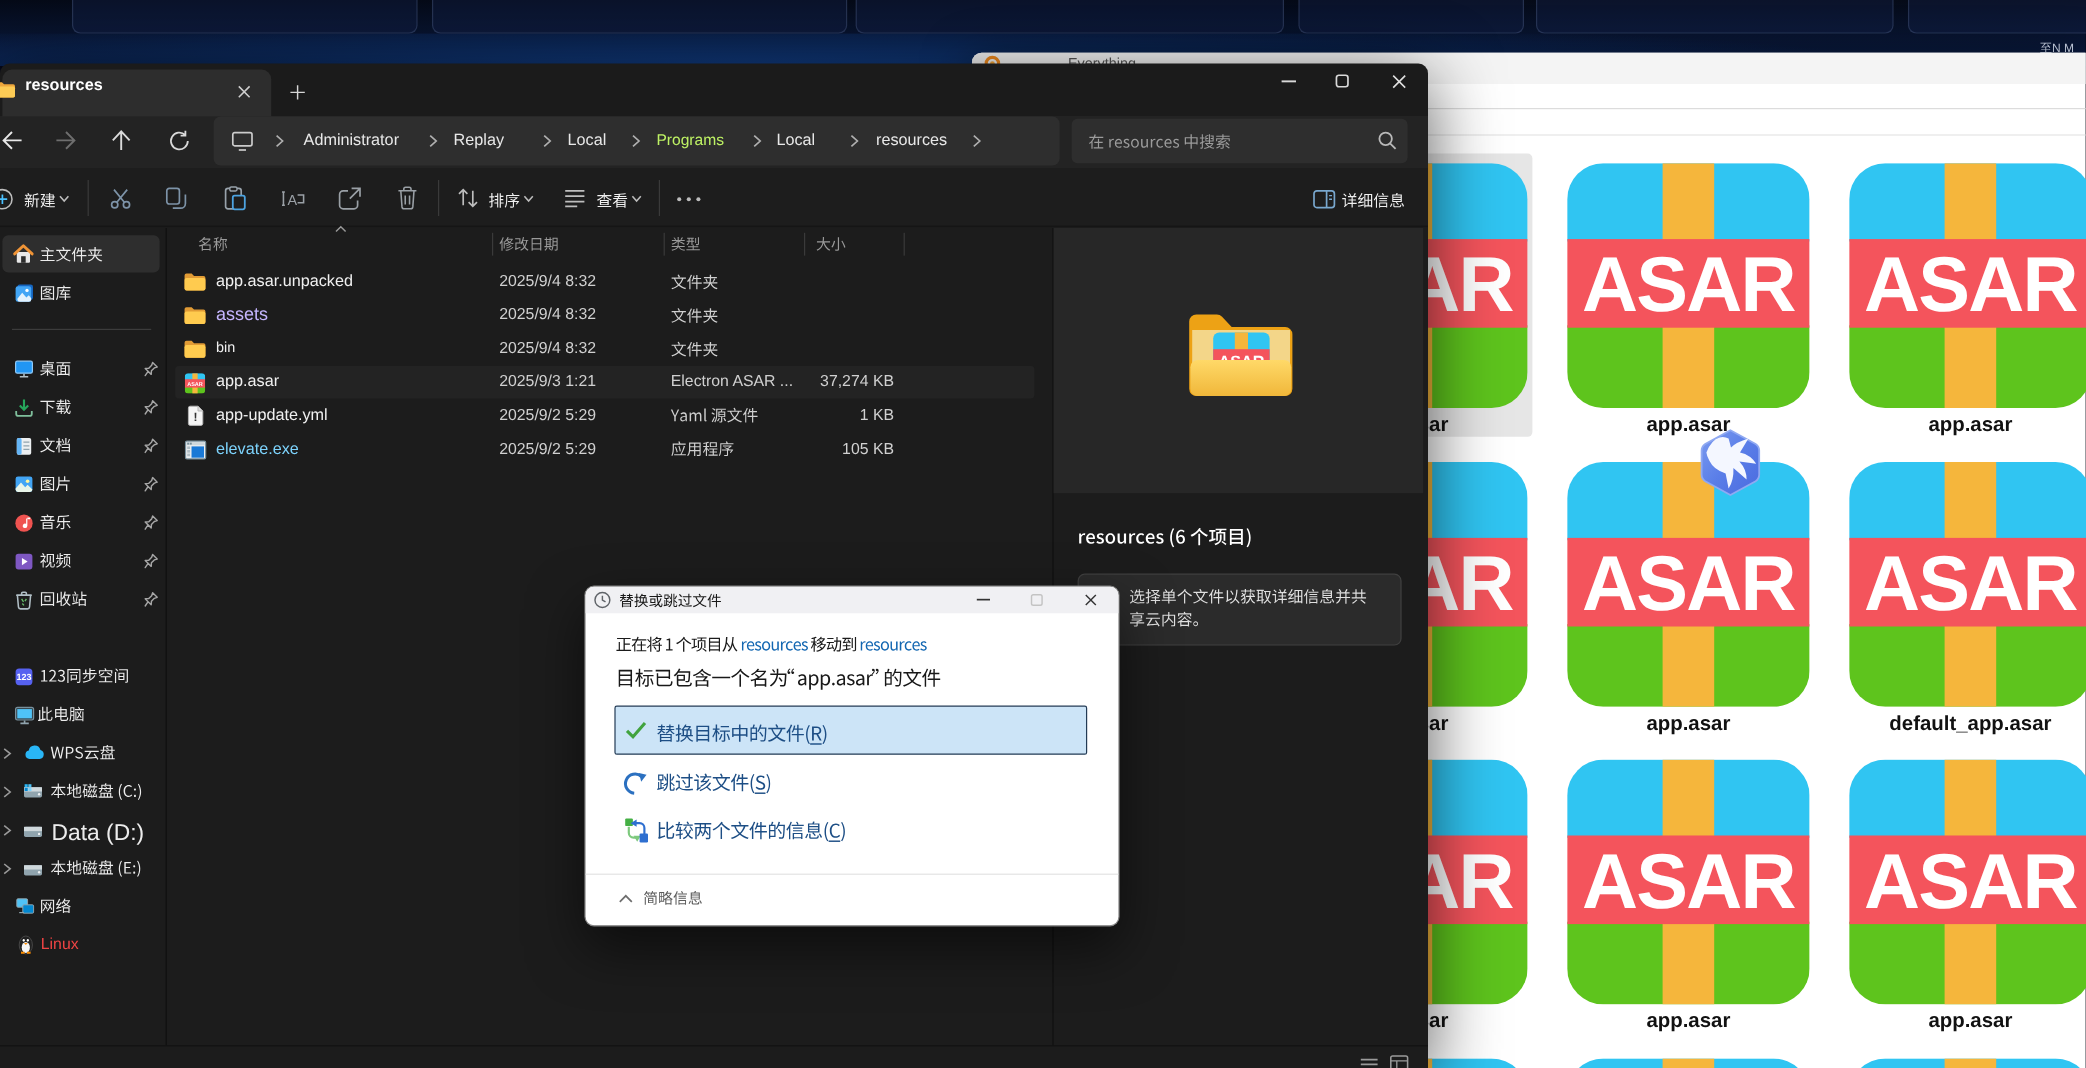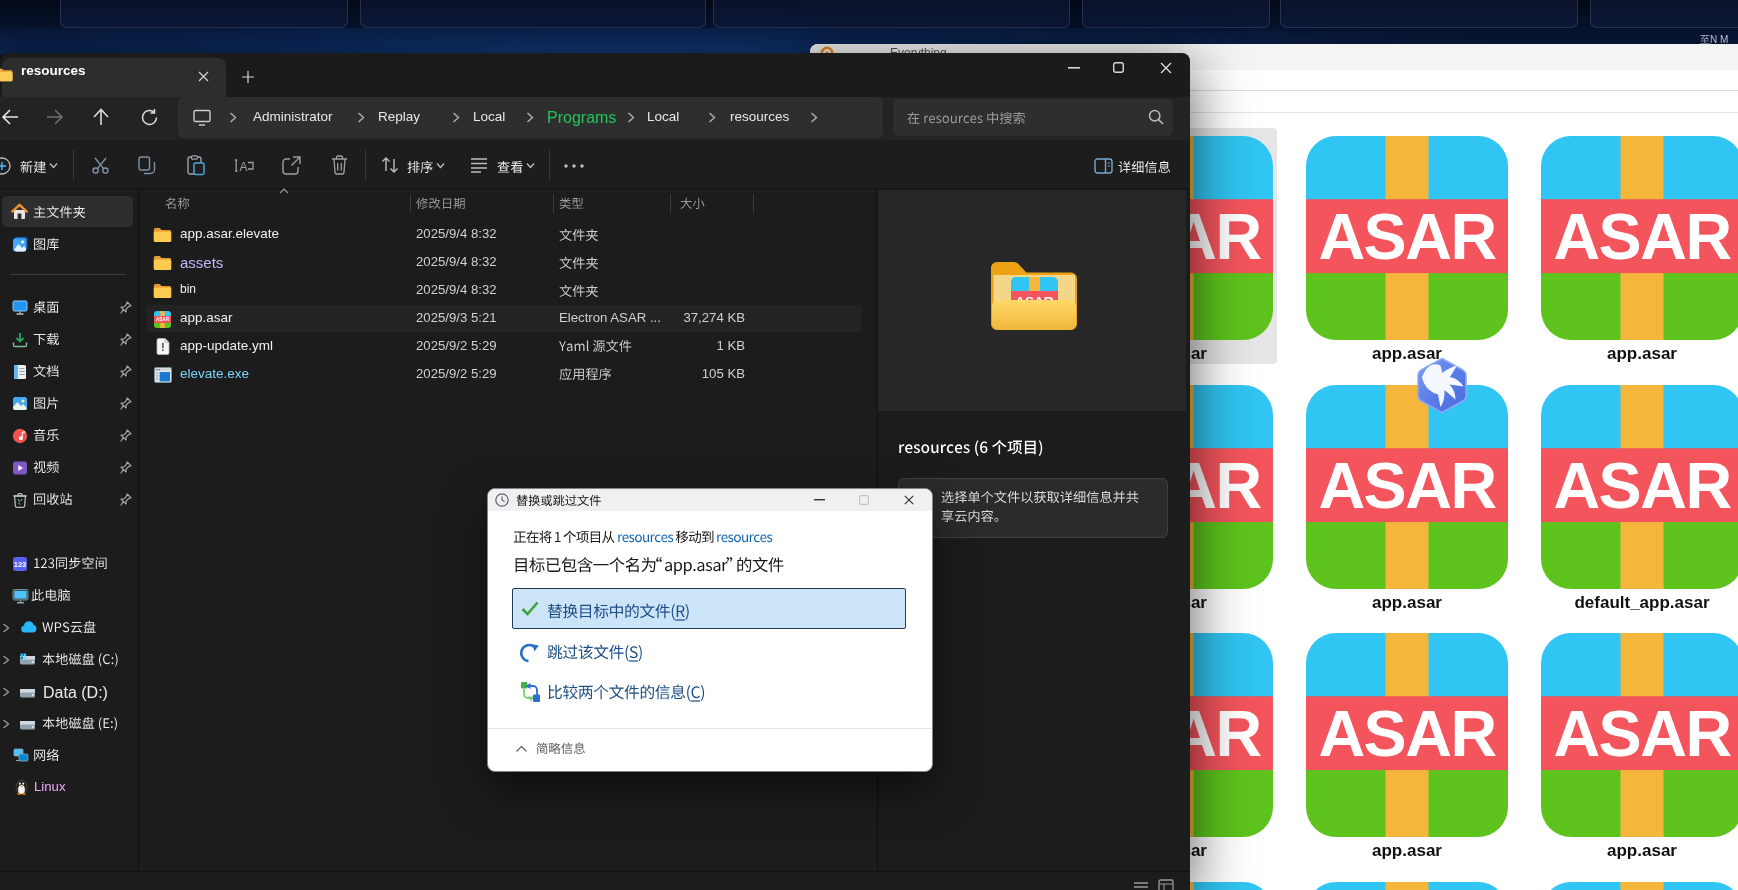--- a/index.html
+++ b/index.html
@@ -254,21 +254,21 @@
     <path d="M15.5 8.5 a7 7 0 1 1 -2.2-5.1 M13.5 0 v4 h-4" stroke="#dadada" stroke-width="1.5" fill="none"></path>
   </svg>
 <div class="a" style="z-index:21;left:178px;top:97px;width:705px;height:41px;background:#2e2e2e;border-radius:6px"></div>
 <svg class="i" style="left:193px;top:109px;z-index:21" width="18" height="17" viewBox="0 0 18 17">
     <rect x="1" y="1.5" width="16" height="11" rx="1.6" fill="none" stroke="#cccccc" stroke-width="1.4"></rect>
     <path d="M6 16 h6" stroke="#cccccc" stroke-width="1.4"></path>
   </svg>
 <div class="lat" style="left:253px;top:109px;font-size:13.5px;color:#e8e8e8;z-index:21">Administrator</div>
 <div class="lat" style="left:378px;top:109px;font-size:13.5px;color:#e8e8e8;z-index:21">Replay</div>
 <div class="lat" style="left:473px;top:109px;font-size:13.5px;color:#e8e8e8;z-index:21">Local</div>
-<div class="lat" style="left:547px;top:109px;font-size:16px;color:#22c55e;z-index:21">Programs</div>
+<div class="lat" style="left:547px;top:109px;font-size:13px;color:#bef264;z-index:21">Programs</div>
 <div class="lat" style="left:647px;top:109px;font-size:13.5px;color:#e8e8e8;z-index:21">Local</div>
 <div class="lat" style="left:730px;top:109px;font-size:13.5px;color:#e8e8e8;z-index:21">resources</div>
 <svg class="i" style="left:229px;top:112px;z-index:21" width="8" height="11" viewBox="0 0 8 11">
     <path d="M1.5 1 L6.5 5.5 L1.5 10" stroke="#b0b0b0" stroke-width="1.4" fill="none"></path>
   </svg>
 <svg class="i" style="left:357px;top:112px;z-index:21" width="8" height="11" viewBox="0 0 8 11">
     <path d="M1.5 1 L6.5 5.5 L1.5 10" stroke="#b0b0b0" stroke-width="1.4" fill="none"></path>
   </svg>
 <svg class="i" style="left:452px;top:112px;z-index:21" width="8" height="11" viewBox="0 0 8 11">
     <path d="M1.5 1 L6.5 5.5 L1.5 10" stroke="#b0b0b0" stroke-width="1.4" fill="none"></path>
@@ -509,21 +509,21 @@
     <path d="M6.1 -11.1V-8.3H0.9V-7.3H4.8C3.9 -5.1 2.2 -2.9 0.5 -1.8C0.7 -1.6 1.1 -1.3 1.2 -1C3.1 -2.3 4.8 -4.7 5.9 -7.3H6.1V-2.4H3V-1.4H6.1V1.1H7.1V-1.4H10.2V-2.4H7.1V-7.3H7.3C8.3 -4.7 10 -2.3 12 -1.1C12.1 -1.3 12.5 -1.7 12.7 -1.9C10.9 -3 9.2 -5.1 8.3 -7.3H12.4V-8.3H7.1V-11.1Z M18.9 -9.9V-6.2L17.4 -5.6L17.8 -4.8L18.9 -5.2V-1C18.9 0.4 19.3 0.8 20.8 0.8C21.2 0.8 23.7 0.8 24.1 0.8C25.4 0.8 25.8 0.2 25.9 -1.6C25.7 -1.7 25.3 -1.8 25 -2C24.9 -0.5 24.8 -0.1 24 -0.1C23.5 -0.1 21.3 -0.1 20.9 -0.1C20 -0.1 19.8 -0.3 19.8 -1V-5.6L21.6 -6.4V-1.9H22.5V-6.8L24.4 -7.6C24.4 -5.4 24.3 -4 24.3 -3.7C24.2 -3.4 24.1 -3.3 23.9 -3.3C23.7 -3.3 23.3 -3.3 23 -3.3C23.1 -3.1 23.2 -2.7 23.2 -2.5C23.6 -2.5 24.1 -2.5 24.5 -2.6C24.9 -2.7 25.1 -2.9 25.2 -3.4C25.3 -3.9 25.3 -5.9 25.3 -8.4L25.4 -8.6L24.7 -8.9L24.5 -8.7L24.3 -8.5L22.5 -7.8V-11.1H21.6V-7.4L19.8 -6.7V-9.9ZM13.6 -2 14 -1C15.2 -1.6 16.7 -2.2 18.1 -2.9L17.9 -3.8L16.4 -3.1V-7H17.9V-7.9H16.4V-10.9H15.4V-7.9H13.8V-7H15.4V-2.7C14.8 -2.5 14.1 -2.2 13.6 -2Z M27 -10.3V-9.5H28.4C28.1 -7.3 27.6 -5.1 26.7 -3.7C26.9 -3.5 27.1 -3 27.2 -2.8C27.4 -3.2 27.7 -3.6 27.9 -4V0.5H28.6V-0.6H30.7V-6.4H28.7C28.9 -7.4 29.1 -8.4 29.3 -9.5H30.9V-10.3ZM28.6 -5.6H29.9V-1.4H28.6ZM36.8 -11.1C36.6 -10.4 36.1 -9.4 35.7 -8.7H33.5L34.2 -9.1C34 -9.6 33.6 -10.4 33.1 -11L32.4 -10.7C32.7 -10.1 33.2 -9.3 33.4 -8.7H31.1V-7.8H39V-8.7H36.7C37 -9.3 37.4 -10.1 37.7 -10.8ZM31.1 0.5C31.3 0.4 31.7 0.3 34 -0.1C34.1 0.2 34.1 0.6 34.2 0.8L34.9 0.7C34.8 -0.2 34.4 -1.5 34.1 -2.4L33.4 -2.3C33.6 -1.9 33.7 -1.3 33.8 -0.8L32.1 -0.6C33.1 -2.1 34.1 -3.9 34.9 -5.8L34.1 -6.2C33.9 -5.6 33.7 -5.1 33.4 -4.6L32.1 -4.5C32.6 -5.3 33.1 -6.3 33.5 -7.3L32.6 -7.7C32.3 -6.5 31.7 -5.2 31.5 -4.9C31.3 -4.6 31.1 -4.3 30.9 -4.3C31 -4.1 31.2 -3.6 31.2 -3.4C31.4 -3.5 31.7 -3.6 33.1 -3.7C32.5 -2.6 31.9 -1.7 31.7 -1.4C31.3 -0.8 31 -0.4 30.8 -0.4C30.9 -0.1 31 0.3 31.1 0.5ZM35.1 0.5C35.3 0.3 35.7 0.2 38.2 -0.1C38.3 0.2 38.4 0.5 38.5 0.8L39.2 0.6C39 -0.2 38.6 -1.5 38.2 -2.5L37.5 -2.3C37.7 -1.9 37.9 -1.4 38 -0.9L36.1 -0.6C37.1 -2.1 38 -4 38.8 -5.9L37.9 -6.2C37.7 -5.7 37.5 -5.1 37.3 -4.6L35.9 -4.5C36.4 -5.3 36.8 -6.3 37.1 -7.3L36.3 -7.7C36 -6.5 35.4 -5.3 35.3 -5C35.1 -4.6 34.9 -4.4 34.8 -4.3C34.9 -4.1 35 -3.7 35.1 -3.5C35.2 -3.6 35.5 -3.6 36.9 -3.8C36.4 -2.7 35.9 -1.8 35.7 -1.4C35.3 -0.9 35.1 -0.5 34.8 -0.4C34.9 -0.2 35.1 0.3 35.1 0.5L35.1 0.4Z M44.7 -5.6C45.5 -5.2 46.4 -4.6 46.9 -4.2L47.4 -4.9C46.9 -5.3 46 -5.8 45.2 -6.2ZM45.7 -11.2C45.6 -10.9 45.5 -10.5 45.3 -10.1H42.4V-7.8L42.4 -7.3H40.3V-6.4H42.3C42.1 -5.6 41.6 -4.8 40.6 -4.1C40.8 -4 41.2 -3.6 41.3 -3.4C42.5 -4.2 43 -5.3 43.3 -6.4H49.4V-4.8C49.4 -4.7 49.3 -4.6 49.1 -4.6C49 -4.6 48.4 -4.6 47.7 -4.6C47.9 -4.4 48 -4.1 48 -3.8C48.9 -3.8 49.5 -3.8 49.9 -3.9C50.3 -4.1 50.4 -4.4 50.4 -4.8V-6.4H52.2V-7.3H50.4V-10.1H46.4L46.8 -11ZM44.8 -8.5C45.5 -8.2 46.4 -7.7 46.8 -7.3H43.4L43.4 -7.8V-9.3H49.4V-7.3H46.8L47.3 -7.9C46.9 -8.3 46 -8.8 45.3 -9.1ZM41.7 -3.4V-0.2H40.2V0.7H52.2V-0.2H50.7V-3.4ZM42.6 -0.2V-2.6H44.4V-0.2ZM45.3 -0.2V-2.6H47.1V-0.2ZM48 -0.2V-2.6H49.8V-0.2Z M58.9 2.6 59.7 2.3C58.5 0.4 58 -1.9 58 -4.1C58 -6.3 58.5 -8.6 59.7 -10.5L58.9 -10.8C57.7 -8.8 57 -6.7 57 -4.1C57 -1.5 57.7 0.6 58.9 2.6Z M65.2 0.2C66.4 0.2 67.4 -0.3 68.2 -1.2L67.5 -2C66.9 -1.3 66.2 -0.9 65.2 -0.9C63.4 -0.9 62.2 -2.4 62.2 -4.9C62.2 -7.3 63.5 -8.8 65.3 -8.8C66.1 -8.8 66.8 -8.4 67.3 -7.9L67.9 -8.7C67.4 -9.3 66.4 -9.8 65.3 -9.8C62.8 -9.8 61 -8 61 -4.8C61 -1.7 62.8 0.2 65.2 0.2Z M70.5 -5.1C71 -5.1 71.3 -5.5 71.3 -6.1C71.3 -6.6 71 -7 70.5 -7C70 -7 69.6 -6.6 69.6 -6.1C69.6 -5.5 70 -5.1 70.5 -5.1ZM70.5 0.2C71 0.2 71.3 -0.2 71.3 -0.7C71.3 -1.3 71 -1.7 70.5 -1.7C70 -1.7 69.6 -1.3 69.6 -0.7C69.6 -0.2 70 0.2 70.5 0.2Z M73.6 2.6C74.8 0.6 75.6 -1.5 75.6 -4.1C75.6 -6.7 74.8 -8.8 73.6 -10.8L72.9 -10.5C74 -8.6 74.6 -6.3 74.6 -4.1C74.6 -1.9 74 0.4 72.9 2.3Z" fill="#ececec"></path>
   </svg>
 <svg class="i" style="left:2px;top:687px;z-index:21" width="8" height="10" viewBox="0 0 8 10">
     <path d="M1.5 1 L6.5 5 L1.5 9" stroke="#9a9a9a" stroke-width="1.3" fill="none"></path>
   </svg>
 <svg class="i" style="left:19px;top:685px;z-index:21" width="17" height="14" viewBox="0 0 17 14">
     <rect x="1" y="4" width="15" height="8.5" rx="1.4" fill="#90a4ae"></rect>
     <rect x="1" y="4" width="15" height="3.6" fill="#cfd8dc"></rect>
     <circle cx="13.6" cy="9.9" r="1" fill="#eceff1"></circle>
   </svg>
-<div class="lat" style="left:43px;top:684px;font-size:16px;color:#ececec;z-index:21">Data (D:)</div>
+<div class="lat" style="left:43px;top:684px;font-size:19px;color:#ececec;z-index:21">Data (D:)</div>
 <svg class="i" style="left:2px;top:719px;z-index:21" width="8" height="10" viewBox="0 0 8 10">
     <path d="M1.5 1 L6.5 5 L1.5 9" stroke="#9a9a9a" stroke-width="1.3" fill="none"></path>
   </svg>
 <svg class="i" style="left:19px;top:717px;z-index:21" width="17" height="14" viewBox="0 0 17 14">
     <rect x="1" y="4" width="15" height="8.5" rx="1.4" fill="#90a4ae"></rect>
     <rect x="1" y="4" width="15" height="3.6" fill="#cfd8dc"></rect>
     <circle cx="13.6" cy="9.9" r="1" fill="#eceff1"></circle>
   </svg>
 <svg class="t" style="left:42px;top:727.5px;z-index:21">
     <path d="M6.1 -11.1V-8.3H0.9V-7.3H4.8C3.9 -5.1 2.2 -2.9 0.5 -1.8C0.7 -1.6 1.1 -1.3 1.2 -1C3.1 -2.3 4.8 -4.7 5.9 -7.3H6.1V-2.4H3V-1.4H6.1V1.1H7.1V-1.4H10.2V-2.4H7.1V-7.3H7.3C8.3 -4.7 10 -2.3 12 -1.1C12.1 -1.3 12.5 -1.7 12.7 -1.9C10.9 -3 9.2 -5.1 8.3 -7.3H12.4V-8.3H7.1V-11.1Z M18.9 -9.9V-6.2L17.4 -5.6L17.8 -4.8L18.9 -5.2V-1C18.9 0.4 19.3 0.8 20.8 0.8C21.2 0.8 23.7 0.8 24.1 0.8C25.4 0.8 25.8 0.2 25.9 -1.6C25.7 -1.7 25.3 -1.8 25 -2C24.9 -0.5 24.8 -0.1 24 -0.1C23.5 -0.1 21.3 -0.1 20.9 -0.1C20 -0.1 19.8 -0.3 19.8 -1V-5.6L21.6 -6.4V-1.9H22.5V-6.8L24.4 -7.6C24.4 -5.4 24.3 -4 24.3 -3.7C24.2 -3.4 24.1 -3.3 23.9 -3.3C23.7 -3.3 23.3 -3.3 23 -3.3C23.1 -3.1 23.2 -2.7 23.2 -2.5C23.6 -2.5 24.1 -2.5 24.5 -2.6C24.9 -2.7 25.1 -2.9 25.2 -3.4C25.3 -3.9 25.3 -5.9 25.3 -8.4L25.4 -8.6L24.7 -8.9L24.5 -8.7L24.3 -8.5L22.5 -7.8V-11.1H21.6V-7.4L19.8 -6.7V-9.9ZM13.6 -2 14 -1C15.2 -1.6 16.7 -2.2 18.1 -2.9L17.9 -3.8L16.4 -3.1V-7H17.9V-7.9H16.4V-10.9H15.4V-7.9H13.8V-7H15.4V-2.7C14.8 -2.5 14.1 -2.2 13.6 -2Z M27 -10.3V-9.5H28.4C28.1 -7.3 27.6 -5.1 26.7 -3.7C26.9 -3.5 27.1 -3 27.2 -2.8C27.4 -3.2 27.7 -3.6 27.9 -4V0.5H28.6V-0.6H30.7V-6.4H28.7C28.9 -7.4 29.1 -8.4 29.3 -9.5H30.9V-10.3ZM28.6 -5.6H29.9V-1.4H28.6ZM36.8 -11.1C36.6 -10.4 36.1 -9.4 35.7 -8.7H33.5L34.2 -9.1C34 -9.6 33.6 -10.4 33.1 -11L32.4 -10.7C32.7 -10.1 33.2 -9.3 33.4 -8.7H31.1V-7.8H39V-8.7H36.7C37 -9.3 37.4 -10.1 37.7 -10.8ZM31.1 0.5C31.3 0.4 31.7 0.3 34 -0.1C34.1 0.2 34.1 0.6 34.2 0.8L34.9 0.7C34.8 -0.2 34.4 -1.5 34.1 -2.4L33.4 -2.3C33.6 -1.9 33.7 -1.3 33.8 -0.8L32.1 -0.6C33.1 -2.1 34.1 -3.9 34.9 -5.8L34.1 -6.2C33.9 -5.6 33.7 -5.1 33.4 -4.6L32.1 -4.5C32.6 -5.3 33.1 -6.3 33.5 -7.3L32.6 -7.7C32.3 -6.5 31.7 -5.2 31.5 -4.9C31.3 -4.6 31.1 -4.3 30.9 -4.3C31 -4.1 31.2 -3.6 31.2 -3.4C31.4 -3.5 31.7 -3.6 33.1 -3.7C32.5 -2.6 31.9 -1.7 31.7 -1.4C31.3 -0.8 31 -0.4 30.8 -0.4C30.9 -0.1 31 0.3 31.1 0.5ZM35.1 0.5C35.3 0.3 35.7 0.2 38.2 -0.1C38.3 0.2 38.4 0.5 38.5 0.8L39.2 0.6C39 -0.2 38.6 -1.5 38.2 -2.5L37.5 -2.3C37.7 -1.9 37.9 -1.4 38 -0.9L36.1 -0.6C37.1 -2.1 38 -4 38.8 -5.9L37.9 -6.2C37.7 -5.7 37.5 -5.1 37.3 -4.6L35.9 -4.5C36.4 -5.3 36.8 -6.3 37.1 -7.3L36.3 -7.7C36 -6.5 35.4 -5.3 35.3 -5C35.1 -4.6 34.9 -4.4 34.8 -4.3C34.9 -4.1 35 -3.7 35.1 -3.5C35.2 -3.6 35.5 -3.6 36.9 -3.8C36.4 -2.7 35.9 -1.8 35.7 -1.4C35.3 -0.9 35.1 -0.5 34.8 -0.4C34.9 -0.2 35.1 0.3 35.1 0.5L35.1 0.4Z M44.7 -5.6C45.5 -5.2 46.4 -4.6 46.9 -4.2L47.4 -4.9C46.9 -5.3 46 -5.8 45.2 -6.2ZM45.7 -11.2C45.6 -10.9 45.5 -10.5 45.3 -10.1H42.4V-7.8L42.4 -7.3H40.3V-6.4H42.3C42.1 -5.6 41.6 -4.8 40.6 -4.1C40.8 -4 41.2 -3.6 41.3 -3.4C42.5 -4.2 43 -5.3 43.3 -6.4H49.4V-4.8C49.4 -4.7 49.3 -4.6 49.1 -4.6C49 -4.6 48.4 -4.6 47.7 -4.6C47.9 -4.4 48 -4.1 48 -3.8C48.9 -3.8 49.5 -3.8 49.9 -3.9C50.3 -4.1 50.4 -4.4 50.4 -4.8V-6.4H52.2V-7.3H50.4V-10.1H46.4L46.8 -11ZM44.8 -8.5C45.5 -8.2 46.4 -7.7 46.8 -7.3H43.4L43.4 -7.8V-9.3H49.4V-7.3H46.8L47.3 -7.9C46.9 -8.3 46 -8.8 45.3 -9.1ZM41.7 -3.4V-0.2H40.2V0.7H52.2V-0.2H50.7V-3.4ZM42.6 -0.2V-2.6H44.4V-0.2ZM45.3 -0.2V-2.6H47.1V-0.2ZM48 -0.2V-2.6H49.8V-0.2Z M58.9 2.6 59.7 2.3C58.5 0.4 58 -1.9 58 -4.1C58 -6.3 58.5 -8.6 59.7 -10.5L58.9 -10.8C57.7 -8.8 57 -6.7 57 -4.1C57 -1.5 57.7 0.6 58.9 2.6Z M61.6 0H67.3V-1H62.8V-4.6H66.4V-5.6H62.8V-8.6H67.1V-9.7H61.6Z M69.8 -5.1C70.3 -5.1 70.7 -5.5 70.7 -6.1C70.7 -6.6 70.3 -7 69.8 -7C69.3 -7 69 -6.6 69 -6.1C69 -5.5 69.3 -5.1 69.8 -5.1ZM69.8 0.2C70.3 0.2 70.7 -0.2 70.7 -0.7C70.7 -1.3 70.3 -1.7 69.8 -1.7C69.3 -1.7 69 -1.3 69 -0.7C69 -0.2 69.3 0.2 69.8 0.2Z M73 2.6C74.2 0.6 74.9 -1.5 74.9 -4.1C74.9 -6.7 74.2 -8.8 73 -10.8L72.2 -10.5C73.4 -8.6 73.9 -6.3 73.9 -4.1C73.9 -1.9 73.4 0.4 72.2 2.3Z" fill="#ececec"></path>
@@ -537,21 +537,21 @@
     <path d="M2.6 -7.1C3.2 -6.3 3.8 -5.5 4.4 -4.6C3.9 -3.2 3.2 -2 2.3 -1.2C2.5 -1 2.9 -0.8 3 -0.6C3.8 -1.5 4.5 -2.5 5 -3.8C5.4 -3.1 5.8 -2.6 6 -2.1L6.7 -2.7C6.4 -3.3 5.9 -4 5.4 -4.8C5.7 -5.8 6 -7 6.2 -8.3L5.3 -8.4C5.2 -7.5 5 -6.5 4.7 -5.6C4.2 -6.3 3.7 -7 3.2 -7.6ZM6.4 -7.1C7 -6.3 7.6 -5.5 8.2 -4.6C7.7 -3.2 6.9 -2 6 -1.1C6.2 -0.9 6.6 -0.6 6.7 -0.5C7.6 -1.4 8.2 -2.4 8.8 -3.7C9.2 -3 9.6 -2.3 9.9 -1.7L10.5 -2.3C10.2 -3 9.7 -3.8 9.1 -4.7C9.5 -5.8 9.8 -7 10 -8.3L9.1 -8.4C8.9 -7.4 8.7 -6.5 8.5 -5.6C8 -6.3 7.5 -7 7 -7.6ZM1.2 -10.3V1H2.2V-9.3H11.1V-0.3C11.1 -0 11 0 10.7 0.1C10.5 0.1 9.6 0.1 8.8 0C8.9 0.3 9.1 0.8 9.1 1C10.3 1 11 1 11.5 0.8C11.9 0.7 12.1 0.4 12.1 -0.3V-10.3Z M13.7 -0.7 14 0.3C15.2 -0.1 16.8 -0.6 18.4 -1L18.2 -1.9C16.6 -1.4 14.9 -0.9 13.7 -0.7ZM20.7 -11.3C20.2 -9.8 19.3 -8.5 18.3 -7.5L18.4 -7.7L17.5 -8.3C17.3 -7.8 17 -7.3 16.7 -6.9L15 -6.7C15.8 -7.8 16.6 -9.2 17.2 -10.6L16.2 -11C15.7 -9.5 14.7 -7.8 14.4 -7.3C14.1 -6.9 13.9 -6.6 13.6 -6.5C13.8 -6.3 13.9 -5.8 14 -5.6C14.2 -5.7 14.5 -5.8 16.1 -6C15.5 -5.1 15 -4.5 14.8 -4.2C14.3 -3.7 14 -3.4 13.8 -3.4C13.9 -3.1 14 -2.6 14.1 -2.4C14.4 -2.6 14.8 -2.7 18.1 -3.5C18 -3.7 18 -4.1 18 -4.4L15.6 -3.9C16.5 -4.9 17.4 -6.1 18.2 -7.4C18.3 -7.2 18.6 -6.8 18.8 -6.6C19.2 -7 19.6 -7.5 20 -8C20.3 -7.3 20.8 -6.7 21.4 -6.2C20.4 -5.5 19.3 -5 18.1 -4.7C18.3 -4.5 18.5 -4.1 18.6 -3.8C19.8 -4.2 21.1 -4.8 22.2 -5.6C23.1 -4.9 24.3 -4.3 25.5 -3.9C25.6 -4.1 25.8 -4.5 25.9 -4.8C24.8 -5.1 23.8 -5.5 22.9 -6.2C23.9 -7.1 24.8 -8.2 25.4 -9.5L24.8 -9.9L24.6 -9.8H21.1C21.3 -10.2 21.5 -10.6 21.6 -11ZM19.4 -3.9V0.9H20.3V0.3H24V0.9H25V-3.9ZM20.3 -0.6V-3H24V-0.6ZM24.1 -8.9C23.6 -8.1 22.9 -7.4 22.1 -6.7C21.4 -7.3 20.9 -8 20.5 -8.8L20.6 -8.9Z" fill="#ececec"></path>
   </svg>
 <svg class="i" style="left:15px;top:779px;z-index:21" width="13" height="16" viewBox="0 0 13 16">
     <ellipse cx="6.5" cy="8.5" rx="5.5" ry="7.5" fill="#212121" stroke="#555" stroke-width=".6"></ellipse>
     <ellipse cx="6.5" cy="10.5" rx="3.4" ry="4.6" fill="#f5f5f5"></ellipse>
     <ellipse cx="4.8" cy="4.6" rx=".9" ry="1.2" fill="#fff"></ellipse>
     <ellipse cx="8.2" cy="4.6" rx=".9" ry="1.2" fill="#fff"></ellipse>
     <path d="M5 6.8 h3 l-1.5 1.6 Z" fill="#fb8c00"></path>
     <path d="M2.5 15 h3 M7.5 15 h3" stroke="#fb8c00" stroke-width="1.6"></path>
   </svg>
-<div class="lat" style="left:34px;top:779px;font-size:13.2px;color:#f0abfc;z-index:21">Linux</div>
+<div class="lat" style="left:34px;top:779px;font-size:13.2px;color:#ef4444;z-index:21">Linux</div>
 <svg class="i" style="left:279px;top:188px;z-index:21" width="10" height="6" viewBox="0 0 10 6">
     <path d="M1 5 L5 1 L9 5" stroke="#9a9a9a" stroke-width="1.2" fill="none"></path>
   </svg>
 <svg class="t" style="left:165px;top:208px;z-index:21">
     <path d="M3.3 -6.6C3.9 -6.1 4.6 -5.5 5.2 -5C3.7 -4.3 2.1 -3.7 0.6 -3.4C0.8 -3.2 1 -2.8 1.1 -2.5C1.7 -2.7 2.4 -2.9 3.1 -3.1V1H4.1V0.3H9.6V1H10.5V-4.2H5.6C7.7 -5.3 9.4 -6.9 10.5 -8.8L9.8 -9.2L9.7 -9.2H5.3C5.6 -9.5 5.9 -9.9 6.1 -10.2L5 -10.5C4.3 -9.3 2.9 -7.9 0.9 -6.9C1.1 -6.8 1.4 -6.4 1.5 -6.2C2.7 -6.8 3.7 -7.6 4.5 -8.3H9.1C8.4 -7.2 7.3 -6.3 6 -5.5C5.5 -6 4.6 -6.6 4 -7.1ZM9.6 -0.5H4.1V-3.4H9.6Z M18.7 -5.6C18.5 -4 18 -2.5 17.3 -1.5C17.5 -1.4 17.9 -1.1 18 -1C18.7 -2.1 19.3 -3.7 19.6 -5.4ZM22.1 -5.5C22.6 -4.1 23.2 -2.3 23.3 -1.1L24.2 -1.4C24 -2.6 23.5 -4.3 22.9 -5.7ZM19 -10.4C18.7 -8.8 18.2 -7.2 17.5 -6.2V-6.9H15.9V-9.1C16.5 -9.2 17 -9.4 17.5 -9.6L16.9 -10.3C16 -9.9 14.5 -9.5 13.2 -9.3C13.3 -9.1 13.4 -8.8 13.4 -8.6C13.9 -8.7 14.5 -8.8 15 -8.9V-6.9H13.1V-6H14.9C14.4 -4.6 13.6 -3 12.8 -2.1C13 -1.9 13.2 -1.5 13.3 -1.3C13.9 -2 14.5 -3.2 15 -4.5V1H15.9V-4.6C16.3 -4 16.7 -3.3 16.9 -3L17.5 -3.7C17.2 -4 16.2 -5.2 15.9 -5.5V-6H17.3L17.3 -5.9C17.5 -5.8 17.9 -5.6 18.1 -5.4C18.5 -6.1 18.9 -6.9 19.3 -7.9H20.5V-0.1C20.5 0 20.4 0.1 20.3 0.1C20.1 0.1 19.6 0.1 19 0.1C19.1 0.3 19.3 0.7 19.3 0.9C20.1 0.9 20.6 0.9 21 0.8C21.3 0.6 21.4 0.4 21.4 -0.1V-7.9H23.1C22.9 -7.5 22.7 -7 22.4 -6.5L23.3 -6.3C23.6 -7 24 -7.9 24.3 -8.6L23.7 -8.8L23.5 -8.8H19.5C19.7 -9.2 19.8 -9.7 19.9 -10.2Z" fill="#9a9a9a"></path>
   </svg>
 <svg class="t" style="left:416px;top:208px;z-index:21">
     <path d="M8.7 -4.8C8 -4.1 6.7 -3.6 5.6 -3.2C5.8 -3.1 6 -2.9 6.2 -2.7C7.3 -3.1 8.6 -3.7 9.4 -4.5ZM9.8 -3.6C9 -2.7 7.4 -2 5.8 -1.6C6 -1.4 6.2 -1.2 6.3 -1C7.9 -1.5 9.6 -2.2 10.5 -3.3ZM11 -2.2C9.9 -0.9 7.6 -0.1 5.1 0.2C5.3 0.4 5.5 0.7 5.6 1C8.2 0.5 10.6 -0.4 11.8 -1.9ZM3.8 -7V-1H4.6V-7ZM6.9 -8.3H10.3C9.9 -7.6 9.3 -7 8.6 -6.5C7.8 -7.1 7.2 -7.7 6.9 -8.3ZM7 -10.4C6.5 -9.1 5.6 -7.8 4.6 -7C4.8 -6.8 5.1 -6.6 5.3 -6.4C5.7 -6.8 6.1 -7.2 6.4 -7.6C6.8 -7.1 7.2 -6.6 7.8 -6.1C6.9 -5.6 5.7 -5.3 4.6 -5C4.8 -4.9 5 -4.5 5 -4.3C6.3 -4.6 7.5 -5 8.6 -5.6C9.4 -5.1 10.4 -4.7 11.5 -4.4C11.6 -4.6 11.9 -5 12.1 -5.2C11 -5.4 10.1 -5.7 9.3 -6.1C10.3 -6.8 11 -7.7 11.5 -8.8L11 -9.1L10.8 -9.1H7.3C7.5 -9.4 7.7 -9.8 7.9 -10.2ZM2.9 -10.3C2.3 -8.4 1.3 -6.5 0.2 -5.3C0.4 -5 0.7 -4.6 0.7 -4.3C1.1 -4.8 1.5 -5.4 1.9 -6V1H2.8V-7.6C3.2 -8.4 3.5 -9.3 3.8 -10.1Z M19.9 -7.3H22.4C22.2 -5.6 21.8 -4.3 21.2 -3.1C20.5 -4.3 20.1 -5.6 19.8 -7.1ZM13.3 -9.5V-8.6H16.8V-6H13.5V-1.3C13.5 -0.8 13.3 -0.7 13.1 -0.6C13.3 -0.3 13.4 0.1 13.5 0.4C13.8 0.2 14.2 -0.1 17.8 -1.5C17.8 -1.7 17.7 -2.1 17.7 -2.3L14.4 -1.2V-5.1H17.7L17.7 -5C17.9 -4.9 18.2 -4.5 18.4 -4.3C18.7 -4.8 19 -5.3 19.3 -5.8C19.6 -4.5 20 -3.3 20.6 -2.2C19.9 -1.2 18.9 -0.4 17.6 0.2C17.7 0.4 18 0.8 18.1 1C19.4 0.4 20.4 -0.4 21.2 -1.4C21.8 -0.4 22.7 0.4 23.7 0.9C23.9 0.7 24.2 0.3 24.4 0.1C23.3 -0.4 22.4 -1.2 21.7 -2.2C22.5 -3.5 23.1 -5.2 23.4 -7.3H24.2V-8.1H20.2C20.4 -8.8 20.6 -9.5 20.7 -10.3L19.8 -10.4C19.4 -8.4 18.7 -6.4 17.7 -5.1V-9.5Z M27.9 -4.4H34.1V-0.9H27.9ZM27.9 -5.3V-8.6H34.1V-5.3ZM27 -9.6V0.9H27.9V0H34.1V0.8H35.1V-9.6Z M39.4 -1.8C39 -0.9 38.4 -0.1 37.7 0.4C37.9 0.6 38.3 0.8 38.5 1C39.1 0.4 39.8 -0.6 40.3 -1.5ZM41.2 -1.4C41.7 -0.8 42.2 0 42.5 0.5L43.2 0.1C43 -0.4 42.4 -1.2 41.9 -1.8ZM47.8 -9V-7H45.3V-9ZM44.4 -9.8V-5.3C44.4 -3.5 44.3 -1.1 43.3 0.5C43.5 0.6 43.8 0.9 44 1C44.7 -0.1 45.1 -1.7 45.2 -3.2H47.8V-0.2C47.8 -0 47.7 0 47.6 0C47.4 0.1 46.7 0.1 46.1 0C46.2 0.3 46.3 0.7 46.4 0.9C47.3 0.9 47.9 0.9 48.2 0.8C48.6 0.6 48.7 0.3 48.7 -0.2V-9.8ZM47.8 -6.1V-4.1H45.2C45.3 -4.5 45.3 -4.9 45.3 -5.3V-6.1ZM42 -10.3V-8.8H39.7V-10.3H38.9V-8.8H37.8V-7.9H38.9V-2.9H37.7V-2H43.8V-2.9H42.9V-7.9H43.8V-8.8H42.9V-10.3ZM39.7 -7.9H42V-6.8H39.7ZM39.7 -6.1H42V-4.9H39.7ZM39.7 -4.1H42V-2.9H39.7Z" fill="#9a9a9a"></path>
   </svg>
 <svg class="t" style="left:559px;top:208px;z-index:21">
@@ -562,21 +562,21 @@
   </svg>
 <div class="a" style="z-index:21;left:410px;top:194px;width:1px;height:19px;background:#3a3a3a"></div>
 <div class="a" style="z-index:21;left:553px;top:194px;width:1px;height:19px;background:#3a3a3a"></div>
 <div class="a" style="z-index:21;left:670px;top:194px;width:1px;height:19px;background:#3a3a3a"></div>
 <div class="a" style="z-index:21;left:753px;top:194px;width:1px;height:19px;background:#3a3a3a"></div>
 <div class="a" style="z-index:21;left:146px;top:305px;width:716px;height:27px;background:#232323;border-radius:3px"></div>
 <svg class="i" style="left:153px;top:227px;z-index:21" width="19" height="16" viewBox="0 0 19 16">
     <path d="M.8 2.6 A1.6 1.6 0 0 1 2.4 1 h4.3 l2 2 h7.9 a1.6 1.6 0 0 1 1.6 1.6 v8.8 a1.7 1.7 0 0 1 -1.7 1.7 H2.5 A1.7 1.7 0 0 1 .8 13.4 Z" fill="#e19b35"></path>
     <rect x=".8" y="4.6" width="17.4" height="10.5" rx="1.7" fill="#ffcb4f"></rect>
   </svg>
-<div class="lat" style="left:180px;top:226px;font-size:13.5px;color:#f0f0f0;z-index:21">app.asar.elevate</div>
+<div class="lat" style="left:180px;top:226px;font-size:13.5px;color:#f0f0f0;z-index:21">app.asar.unpacked</div>
 <div class="lat" style="left:416px;top:226px;font-size:13.2px;color:#d0d0d0;z-index:21">2025/9/4 8:32</div>
 <svg class="t" style="left:559px;top:239.8px;z-index:21">
     <path d="M5.6 -10.9C6 -10.2 6.4 -9.3 6.6 -8.8L7.7 -9.1C7.5 -9.7 7 -10.5 6.6 -11.2ZM0.7 -8.8V-7.8H2.7C3.5 -5.8 4.5 -4.1 5.9 -2.6C4.4 -1.4 2.7 -0.5 0.5 0.1C0.7 0.3 1 0.8 1.1 1C3.3 0.3 5.1 -0.6 6.6 -1.9C8.1 -0.6 9.9 0.4 12.1 1C12.2 0.7 12.5 0.3 12.8 0.1C10.7 -0.5 8.9 -1.4 7.4 -2.7C8.7 -4 9.7 -5.7 10.5 -7.8H12.6V-8.8ZM6.7 -3.3C5.4 -4.6 4.4 -6.1 3.7 -7.8H9.4C8.7 -6 7.8 -4.5 6.7 -3.3Z M17.4 -4.5V-3.5H21.2V1.1H22.2V-3.5H25.8V-4.5H22.2V-7.4H25.2V-8.4H22.2V-10.9H21.2V-8.4H19.4C19.6 -9 19.7 -9.6 19.9 -10.2L18.9 -10.4C18.6 -8.7 18 -7 17.3 -5.9C17.5 -5.8 17.9 -5.5 18.1 -5.4C18.5 -6 18.8 -6.7 19.1 -7.4H21.2V-4.5ZM16.7 -11C16 -9 14.9 -7.1 13.6 -5.8C13.8 -5.5 14.1 -5 14.2 -4.8C14.6 -5.2 15 -5.8 15.4 -6.3V1H16.4V-7.9C16.9 -8.8 17.3 -9.8 17.7 -10.8Z M28.7 -7.6C29.2 -6.8 29.7 -5.7 29.8 -5L30.8 -5.3C30.6 -6 30.1 -7 29.6 -7.8ZM36.1 -7.9C35.8 -7.1 35.2 -5.9 34.7 -5.2L35.5 -5C36 -5.6 36.6 -6.7 37.1 -7.6ZM32.5 -11.1V-9.1H27.6V-8.1H32.5C32.5 -6.9 32.4 -5.8 32.2 -4.8H27.2V-3.8H31.9C31.3 -1.9 29.9 -0.6 27 0.2C27.2 0.4 27.5 0.8 27.6 1.1C30.8 0.1 32.3 -1.4 33 -3.6C34 -1.3 35.7 0.3 38.3 1C38.5 0.7 38.8 0.3 39 0.1C36.6 -0.5 34.9 -1.9 33.9 -3.8H38.8V-4.8H33.3C33.4 -5.8 33.5 -6.9 33.6 -8.1H38.4V-9.1H33.6L33.6 -11.1Z" fill="#d0d0d0"></path>
   </svg>
 <svg class="i" style="left:153px;top:255px;z-index:21" width="19" height="16" viewBox="0 0 19 16">
     <path d="M.8 2.6 A1.6 1.6 0 0 1 2.4 1 h4.3 l2 2 h7.9 a1.6 1.6 0 0 1 1.6 1.6 v8.8 a1.7 1.7 0 0 1 -1.7 1.7 H2.5 A1.7 1.7 0 0 1 .8 13.4 Z" fill="#e19b35"></path>
     <rect x=".8" y="4.6" width="17.4" height="10.5" rx="1.7" fill="#ffcb4f"></rect>
   </svg>
 <div class="lat" style="left:180px;top:254px;font-size:15px;color:#c4b5fd;z-index:21">assets</div>
 <div class="lat" style="left:416px;top:254px;font-size:13.2px;color:#d0d0d0;z-index:21">2025/9/4 8:32</div>
@@ -600,21 +600,21 @@
     </defs>
     <g clip-path="url(#ac154310.5)">
       <rect width="17" height="6" fill="#30c5f2"></rect>
       <rect y="11" width="17" height="6" fill="#5ec41d"></rect>
       <rect x="6.3" width="4.4" height="17" fill="#f5b63c"></rect>
       <rect y="5" width="17" height="7" fill="#f4545c"></rect>
       <text x="8.5" y="10.3" text-anchor="middle" font-family="Liberation Sans" font-weight="bold" font-size="4.6" fill="#fff">ASAR</text>
     </g>
   </svg>
 <div class="lat" style="left:180px;top:309.5px;font-size:13.5px;color:#f0f0f0;z-index:21">app.asar</div>
-<div class="lat" style="left:416px;top:309.5px;font-size:13.2px;color:#d0d0d0;z-index:21">2025/9/3 5:21</div>
+<div class="lat" style="left:416px;top:309.5px;font-size:13.2px;color:#d0d0d0;z-index:21">2025/9/3 1:21</div>
 <div class="lat" style="left:559px;top:309.5px;font-size:13.2px;color:#d0d0d0;z-index:21">Electron ASAR ...</div>
 <div class="lat" style="left:645px;top:309.5px;width:100px;text-align:right;font-size:13.2px;color:#d0d0d0;z-index:21">37,274 KB</div>
 <svg class="i" style="left:156px;top:337.5px;z-index:21" width="14" height="17" viewBox="0 0 14 17">
     <path d="M1 2 a1.5 1.5 0 0 1 1.5-1.5 H9 L13 4.5 V15 a1.5 1.5 0 0 1 -1.5 1.5 h-9 A1.5 1.5 0 0 1 1 15 Z" fill="#f5f5f5" stroke="#b5b5b5" stroke-width=".8"></path>
     <path d="M9 .5 V4.5 H13" fill="#ddd" stroke="#b5b5b5" stroke-width=".8"></path>
     <text x="7" y="13" text-anchor="middle" font-family="Liberation Sans" font-weight="bold" font-size="10" fill="#333">!</text>
   </svg>
 <div class="lat" style="left:180px;top:337.5px;font-size:13.5px;color:#f0f0f0;z-index:21">app-update.yml</div>
 <div class="lat" style="left:416px;top:337.5px;font-size:13.2px;color:#d0d0d0;z-index:21">2025/9/2 5:29</div>
 <svg class="t" style="left:559px;top:351.3px;z-index:21">

